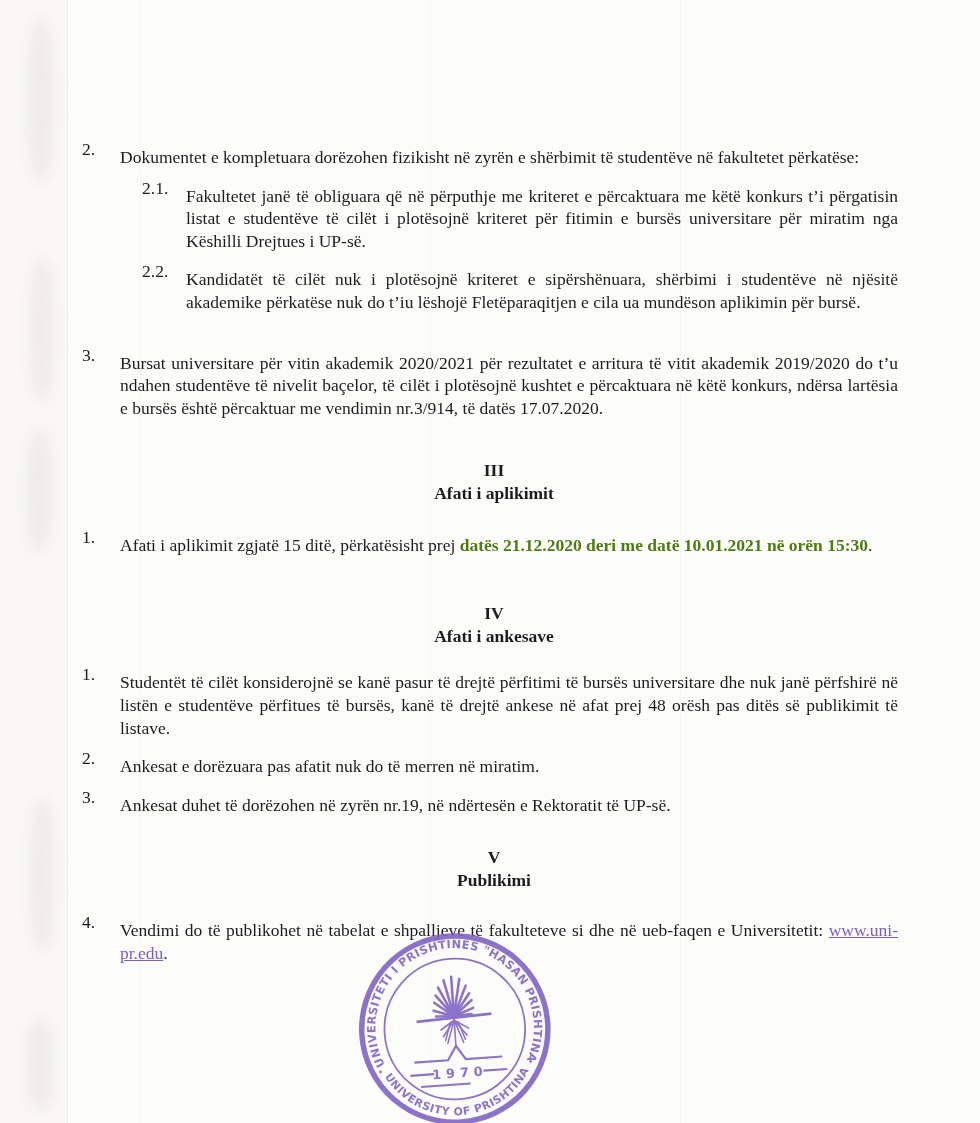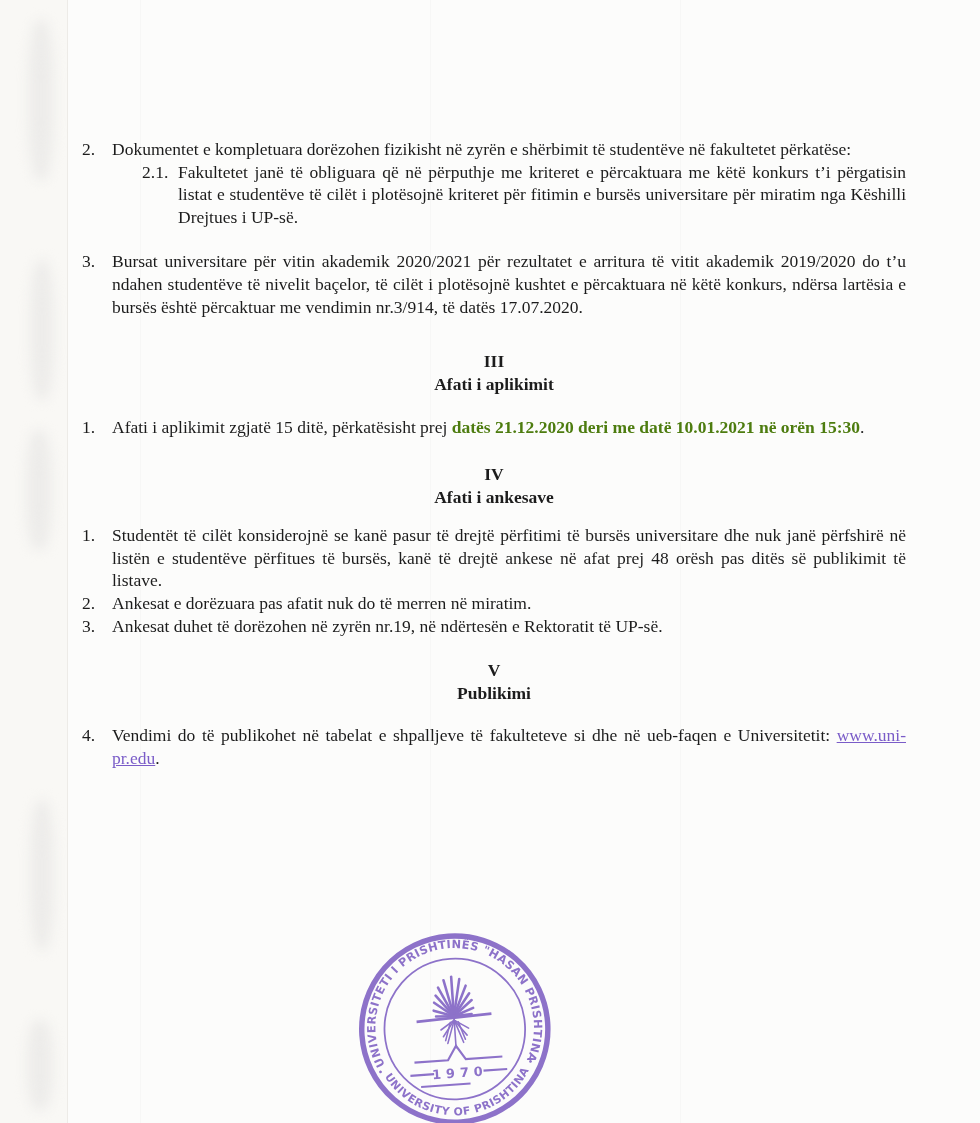--- a/index.html
+++ b/index.html
@@ -26,30 +26,30 @@
   .scanline { position:absolute; top:0; width:1px; height:1123px; background:rgba(0,0,0,0.018); }
 
   .content {
     position:absolute; left:82px; top:138px; width:824px;
   }
   .li { display:flex; }
   .li > .num { flex:0 0 30px; }
   .li > .body { flex:1 1 auto; }
   .sublist { margin-left:30px; }
   .sublist .li > .num { flex:0 0 36px; }
-  p { margin:0; text-align: justify; }
+  p { margin:8px; text-align: justify; }
   .heading { text-align:center; font-weight:bold; }
   .heading div { line-height:22.6px; }
   .red { color:#4d7c0f; font-weight:bold; }
   .link { color:#7a5cc8; text-decoration:underline; cursor:pointer; }
 
   .mt-item3   { margin-top:22px; }
   .mt-sec3    { margin-top:32px; }
   .mt-s3item  { margin-top:21px; }
-  .mt-sec4    { margin-top:24px; }
+  .mt-sec4    { margin-top:38px; }
   .mt-s4list  { margin-top:16px; }
   .mt-sec5    { margin-top:22px; }
   .mt-s5item  { margin-top:20px; }
 
   .stamp-wrap {
     position:absolute; left:356px; top:933px; width:198px; height:198px;
     opacity:0.88;
   }
   .stamp-wrap svg { display:block; }
 </style>
@@ -70,20 +70,26 @@
 
   <div class="li">
     <div class="num">2.</div>
     <div class="body">
       <p>Dokumentet e kompletuara dorëzohen fizikisht në zyrën e shërbimit të studentëve në fakultetet përkatëse:</p>
       <div class="sublist">
         <div class="li">
           <div class="num">2.1.</div>
           <div class="body">
               <p>Fakultetet janë të obliguara që në përputhje me kriteret e përcaktuara me këtë konkurs t’i përgatisin listat e studentëve të cilët i plotësojnë kriteret për fitimin e bursës universitare për miratim nga Këshilli Drejtues i UP-së.</p>
+            </div>
+        </div>
+        <div class="li">
+          <div class="num">2.2.</div>
+          <div class="body">
+              <p>Kandidatët të cilët nuk i plotësojnë kriteret e sipërshënuara, shërbimi i studentëve në njësitë akademike përkatëse nuk do t’iu lëshojë Fletëparaqitjen e cila ua mundëson aplikimin për bursë.</p>
             </div>
         </div>
       </div>
     </div>
   </div>
 
   <div class="li mt-item3">
     <div class="num">3.</div>
     <div class="body">
         <p>Bursat universitare për vitin akademik 2020/2021 për rezultatet e arritura të vitit akademik 2019/2020 do t’u ndahen studentëve të nivelit baçelor, të cilët i plotësojnë kushtet e përcaktuara në këtë konkurs, ndërsa lartësia e bursës është përcaktuar me vendimin nr.3/914, të datës 17.07.2020.</p>

